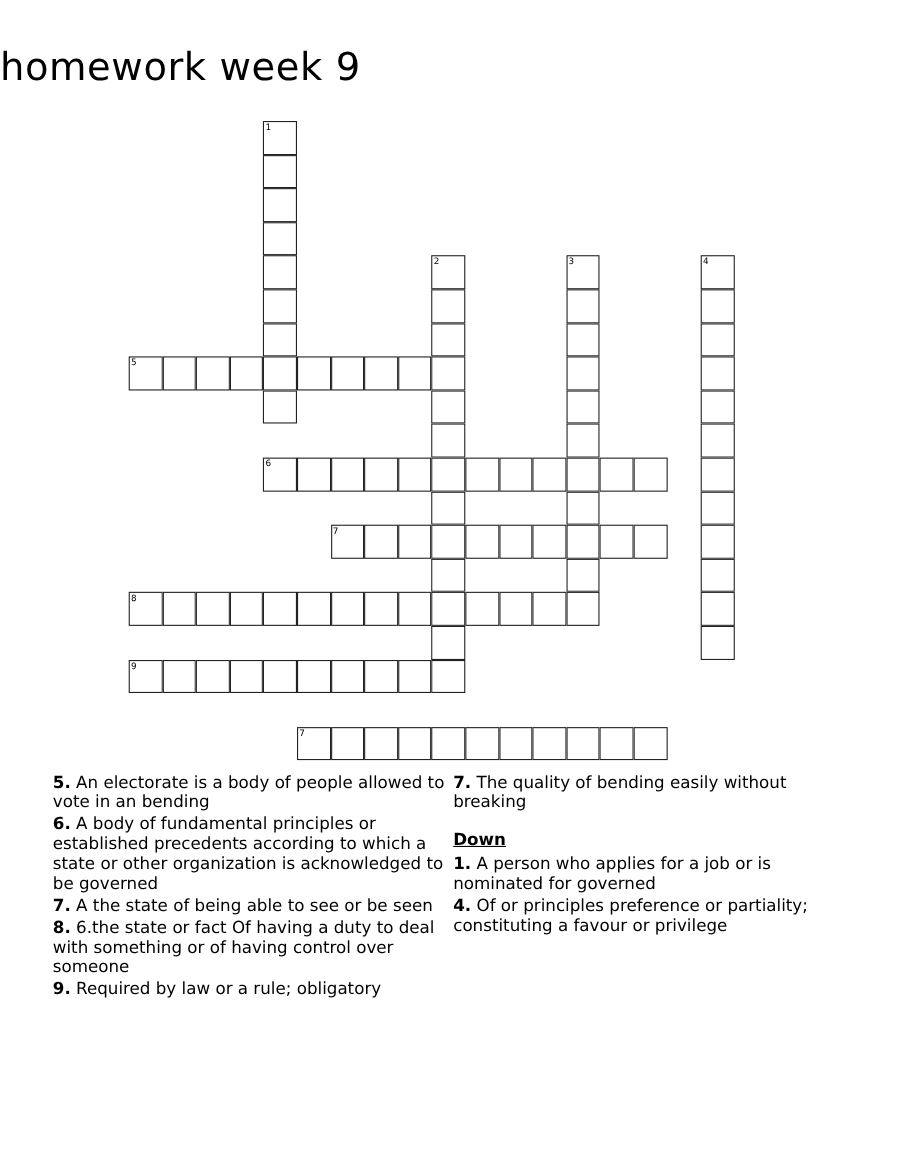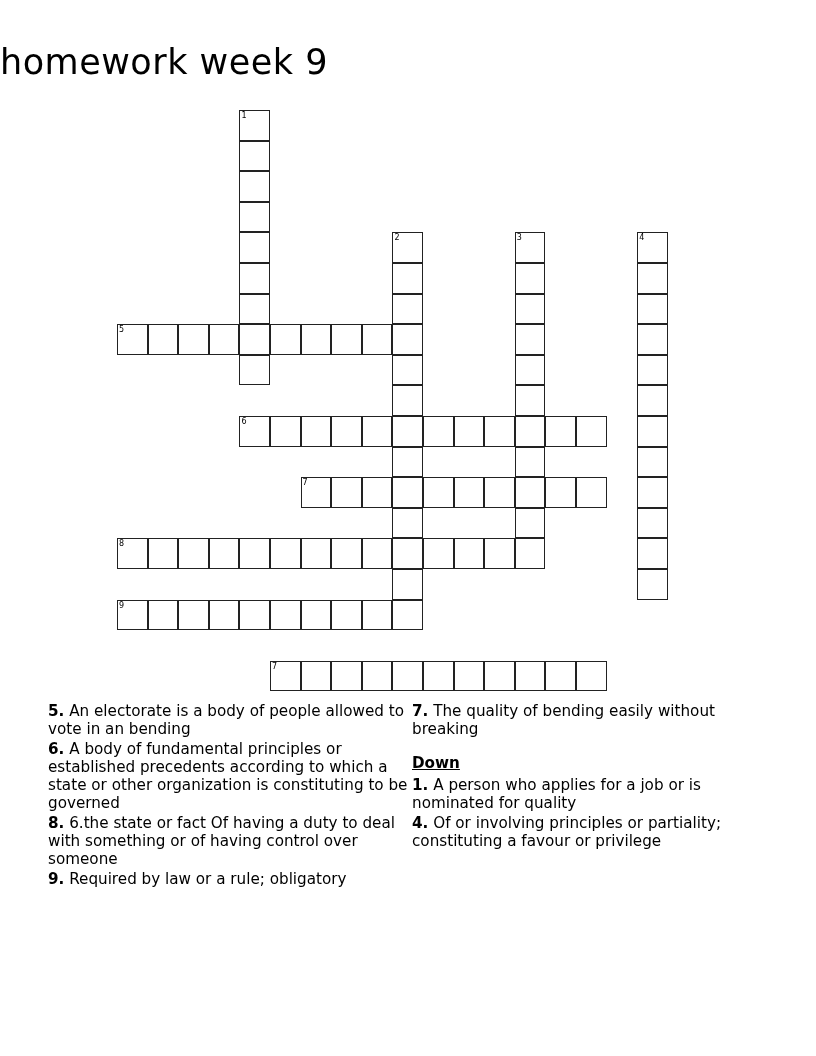--- a/index.html
+++ b/index.html
@@ -142,23 +142,24 @@
     <div class="cell" style="left: 423px; top: 660.8px;"></div>
     <div class="cell" style="left: 453.6px; top: 660.8px;"></div>
     <div class="cell" style="left: 484.2px; top: 660.8px;"></div>
     <div class="cell" style="left: 514.8px; top: 660.8px;"></div>
     <div class="cell" style="left: 545.4px; top: 660.8px;"></div>
     <div class="cell" style="left: 576px; top: 660.8px;"></div>
   </div>
 
 <div class="clues left">
   <div class="clue"><b>5.</b> <span>An electorate is a body of people allowed to vote in an bending</span></div>
-  <div class="clue"><b>6.</b> <span>A body of fundamental principles or established precedents according to which a state or other organization is constituting to be governed</span></div>
+  <div class="clue"><b>6.</b> <span>A body of fundamental principles or established precedents according to which a state or other organization is acknowledged to be governed</span></div>
+  <div class="clue"><b>7.</b> <span>A the state of being able to see or be seen</span></div>
   <div class="clue"><b>8.</b> <span>6.the state or fact Of having a duty to deal with something or of having control over someone</span></div>
   <div class="clue"><b>9.</b> <span>Required by law or a rule; obligatory</span></div>
 </div>
 
 <div class="clues right">
   <div class="clue"><b>7.</b> <span>The quality of bending easily without breaking</span></div>
   <div class="heading">Down</div>
-  <div class="clue"><b>1.</b> <span>A person who applies for a job or is nominated for quality</span></div>
-  <div class="clue"><b>4.</b> <span>Of or involving principles or partiality; constituting a favour or privilege</span></div>
+  <div class="clue"><b>1.</b> <span>A person who applies for a job or is nominated for governed</span></div>
+  <div class="clue"><b>4.</b> <span>Of or principles preference or partiality; constituting a favour or privilege</span></div>
 </div>
 
 </body></html>

